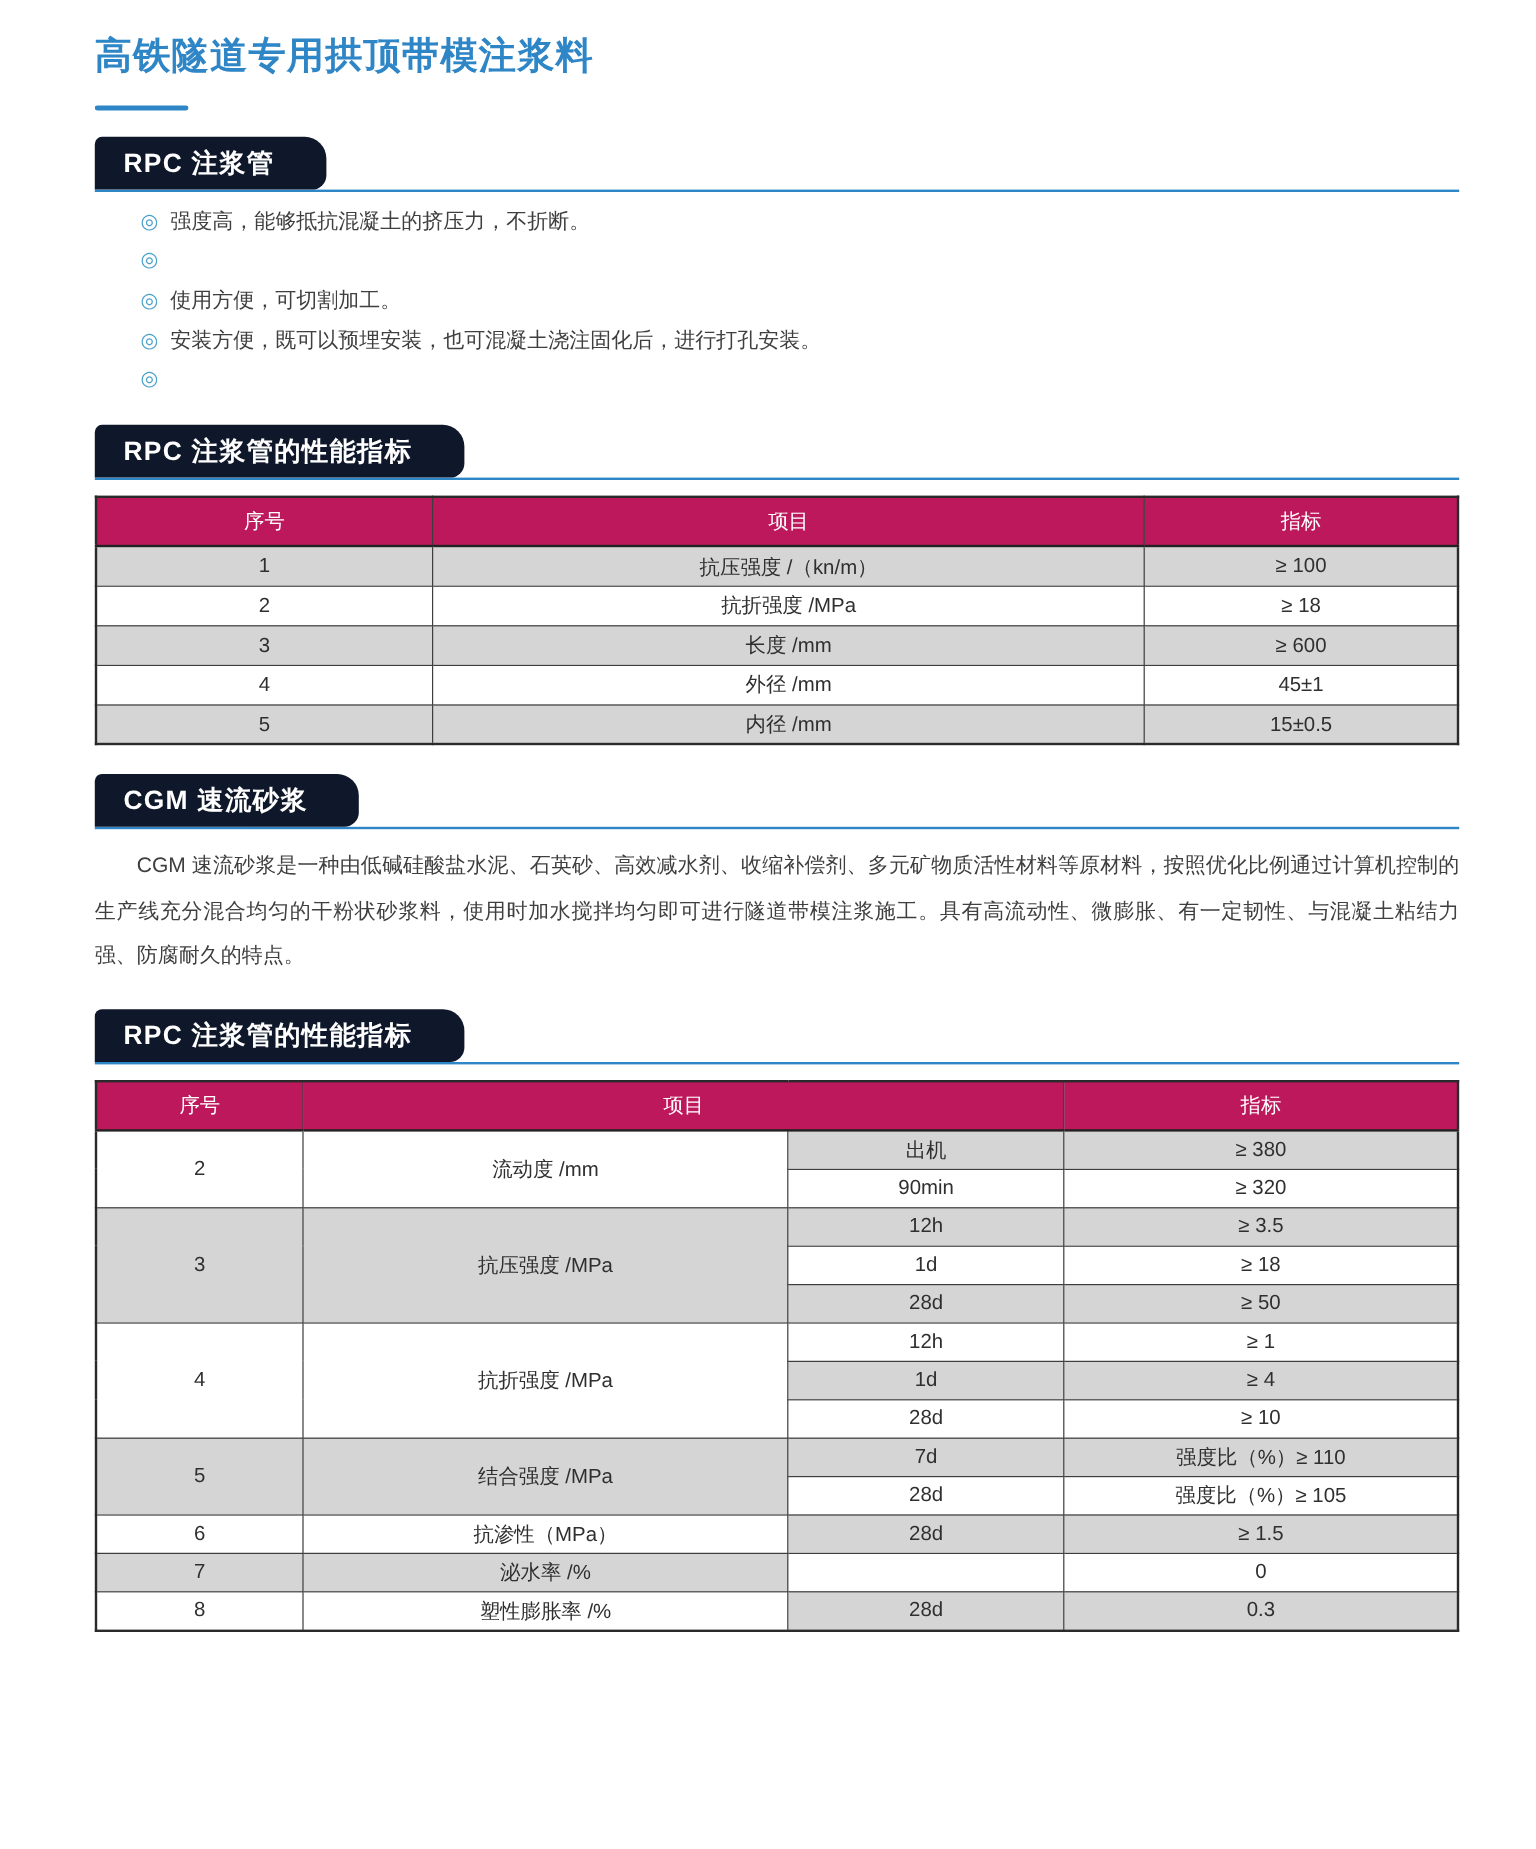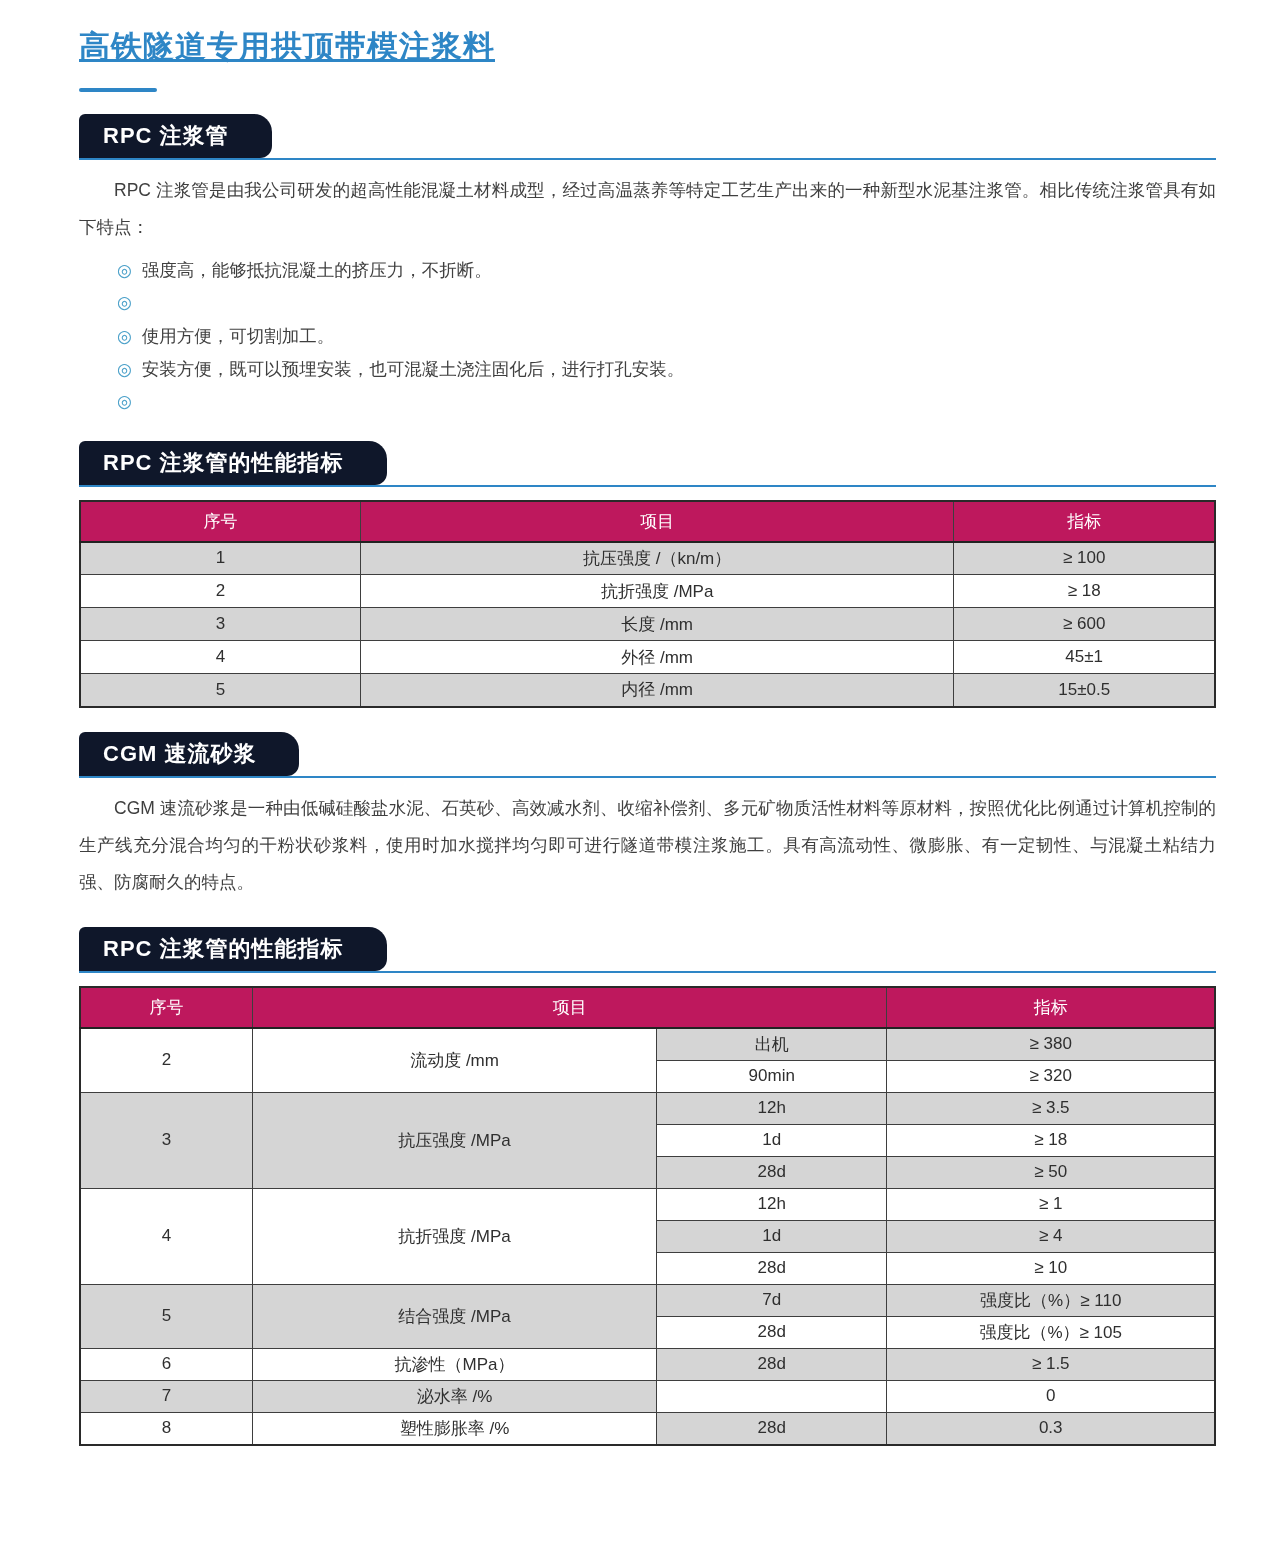--- a/index.html
+++ b/index.html
@@ -6,21 +6,21 @@
   html, body { background: #ffffff; }
   body {
     width: 1280px; min-height: 1541px;
     font-family: "Liberation Sans", "DejaVu Sans", sans-serif;
     color: #3c3c3c;
     position: relative;
   }
   .page { width: 1137px; margin-left: 79px; padding-top: 26px; }
 
   
-  .doc-title { font-size: 31px; font-weight: bold; color: #2e86c6; letter-spacing: 1px; text-decoration: underline; }
+  .doc-title { font-size: 31px; font-weight: bold; color: #2e86c6; letter-spacing: 1px; }
   .title-underline { width: 78px; height: 4px; background: #2e86c6; margin-top: 20px; border-radius: 2px; }
 
   
   .para { font-size: 17.5px; line-height: 2.12; color: #3f3f3f; text-align: justify; text-indent: 2em; }
   .intro { margin-top: 38px; }
 
   
   .section-head { margin-top: 22px; border-bottom: 2px solid #2e86c6; line-height: 0; }
   .section-tab {
     display: inline-block; background: #0f172a; color: #ffffff;
@@ -52,21 +52,20 @@
 
 <div class="page">
 
   <h1 class="doc-title">高铁隧道专用拱顶带模注浆料</h1>
   <div class="title-underline"></div>
 
 
   <div class="section-head">
     <span class="section-tab">RPC 注浆管</span>
   </div>
-  <p class="para body-para">RPC 注浆管是由我公司研发的超高性能混凝土材料成型，经过高温蒸养等特定工艺生产出来的一种新型水泥基注浆管。相比传统注浆管具有如下特点：</p>
 
   <div class="bullet-list">
     <div class="bullet-item">
       <span class="bullet-icon">◎</span>
       <span>强度高，能够抵抗混凝土的挤压力，不折断。</span>
     </div>
     <div class="bullet-item">
       <span class="bullet-icon">◎</span>
     </div>
     <div class="bullet-item">

